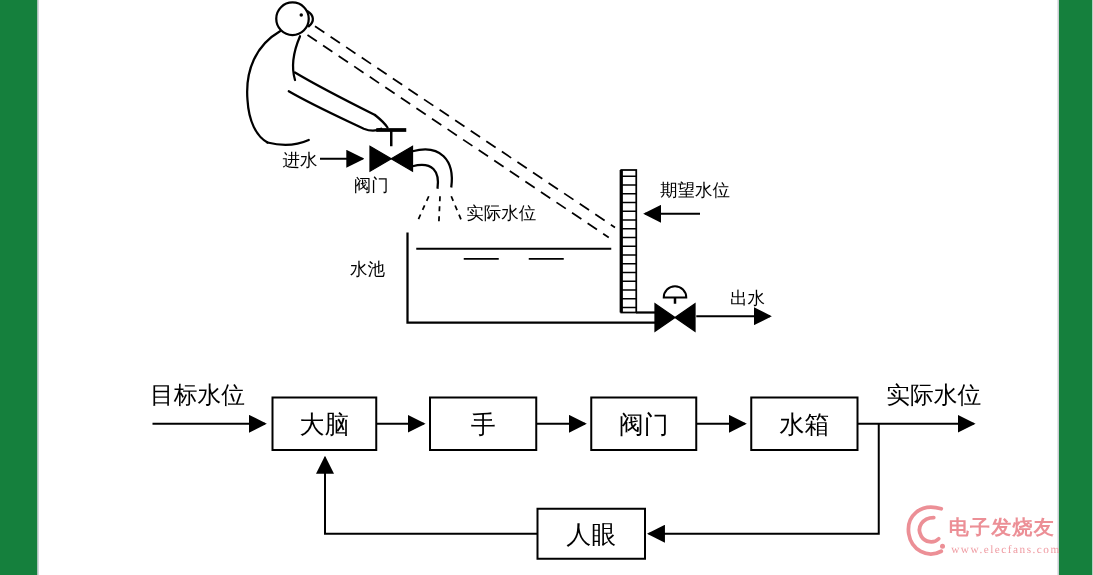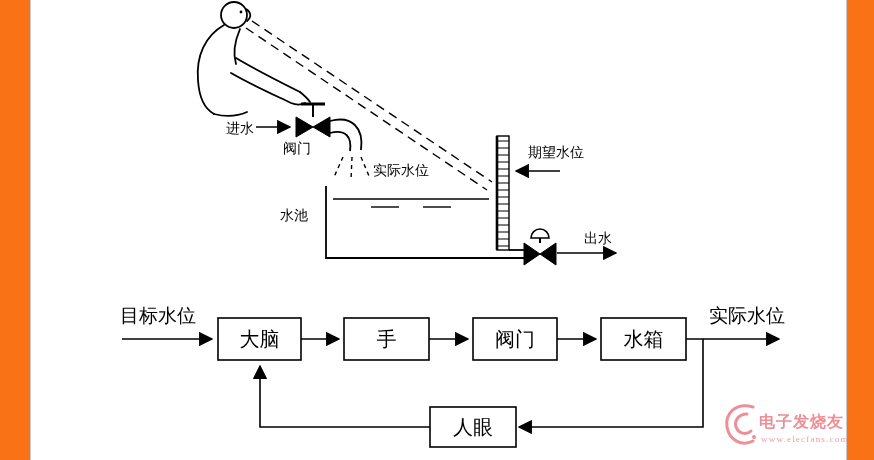--- a/index.html
+++ b/index.html
@@ -1,16 +1,16 @@
 <!DOCTYPE html>
 <html><head>
 <meta charset="utf-8">
 <style>
   html,body{margin:0;padding:0;background:#e3e3eb;}
-  .stage{position:relative;width:874px;height:460px;background:#f97316;overflow:hidden;
+  .stage{position:relative;width:874px;height:460px;background:#15803d;overflow:hidden;
          font-family:"Liberation Serif","DejaVu Serif",serif;}
   .paper{position:absolute;left:30px;top:0;width:815px;height:460px;background:#ffffff;
          border-left:1px solid #c9c9d2;border-right:1px solid #c9c9d2;}
   svg{position:absolute;left:0;top:0;}
   text{font-family:"Liberation Serif","DejaVu Serif",serif;fill:#000;}
   .lbl{font-size:14px;}
   .big{font-size:19px;}
   .blk{font-size:20px;}
   .wm-title{font-size:16px;font-weight:bold;fill:#ec8f96;letter-spacing:1px;}
   .wm-url{font-size:9px;fill:#ef9ba2;letter-spacing:1.2px;}

